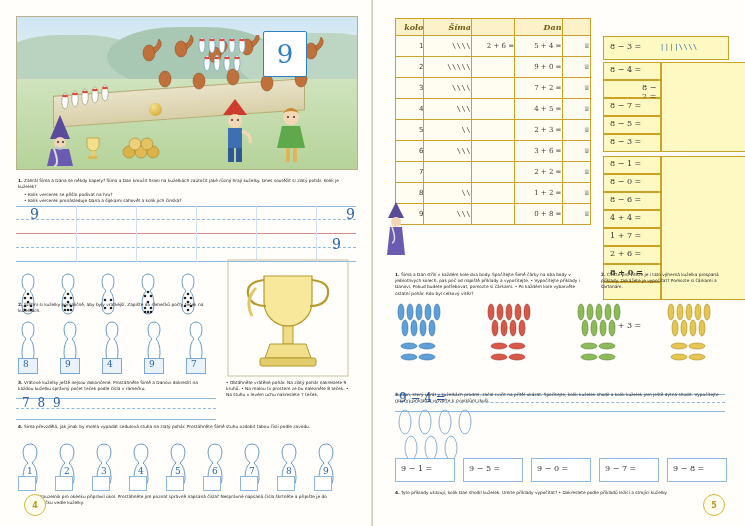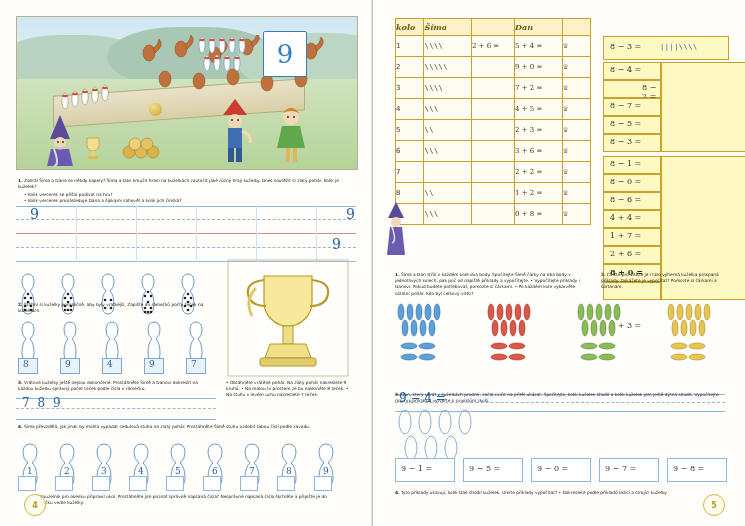--- a/index.html
+++ b/index.html
@@ -27,21 +27,21 @@
   .writeband .l{position:absolute;left:0;right:0;height:1px;background:#8fb8de;}
   .writeband .ld{position:absolute;left:0;right:0;height:0;border-top:1px dashed #8fb8de;}
   .writeband .vtick{position:absolute;width:1px;background:#cfe0f0;}
 
   
   .box{position:absolute;border:1px solid #7aa7d4;background:#eaf3fb;}
   .boxw{position:absolute;border:1px solid #8fb8de;background:#ffffff;}
 
   
   .tbl{position:absolute;border-collapse:collapse;}
-  .tbl td,.tbl th{border:1px solid #c9a227;padding:0;text-align:left;
+  .tbl td,.tbl th{border:1px solid #c9a227;padding:0;text-align:right;
     font-size:7px;color:#3b3b3b;background:#fffdf2;}
   .tbl th{background:#fdf1c9;font-family:"DejaVu Serif",serif;font-style:italic;font-size:8px;color:#6b5a10;}
 
   .eqbox{position:absolute;border:1px solid #c9a227;background:#fef9c3;}
   .eq{font-family:"DejaVu Serif",serif;font-size:8px;color:#333;}
 
   .pgnum{position:absolute;width:20px;height:20px;border-radius:50%;
     border:1.5px solid #d4b63c;background:#fffdf0;color:#b99a1f;
     font-size:8px;display:flex;align-items:center;justify-content:center;font-weight:bold;}
 

